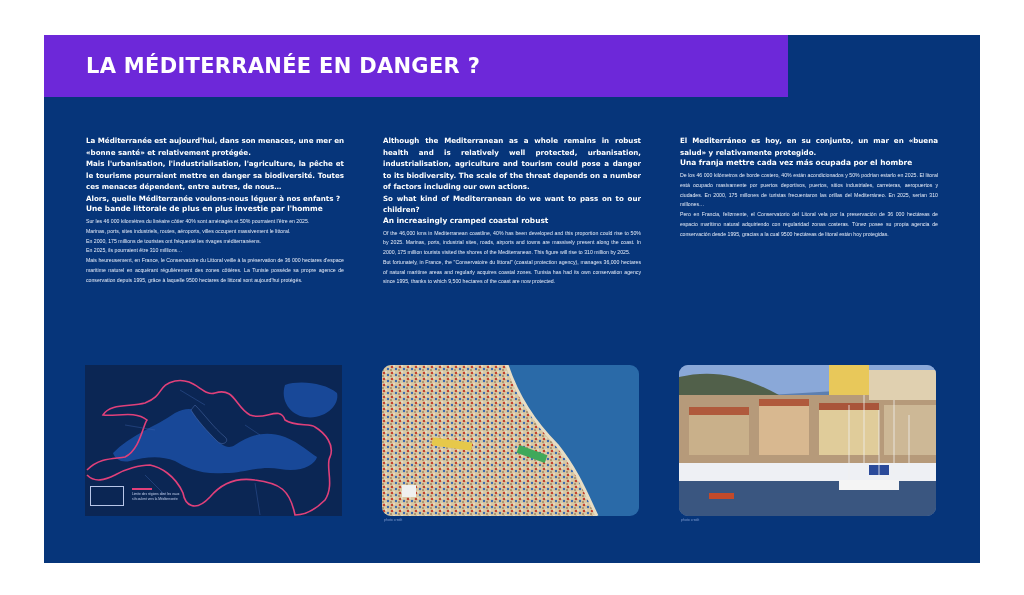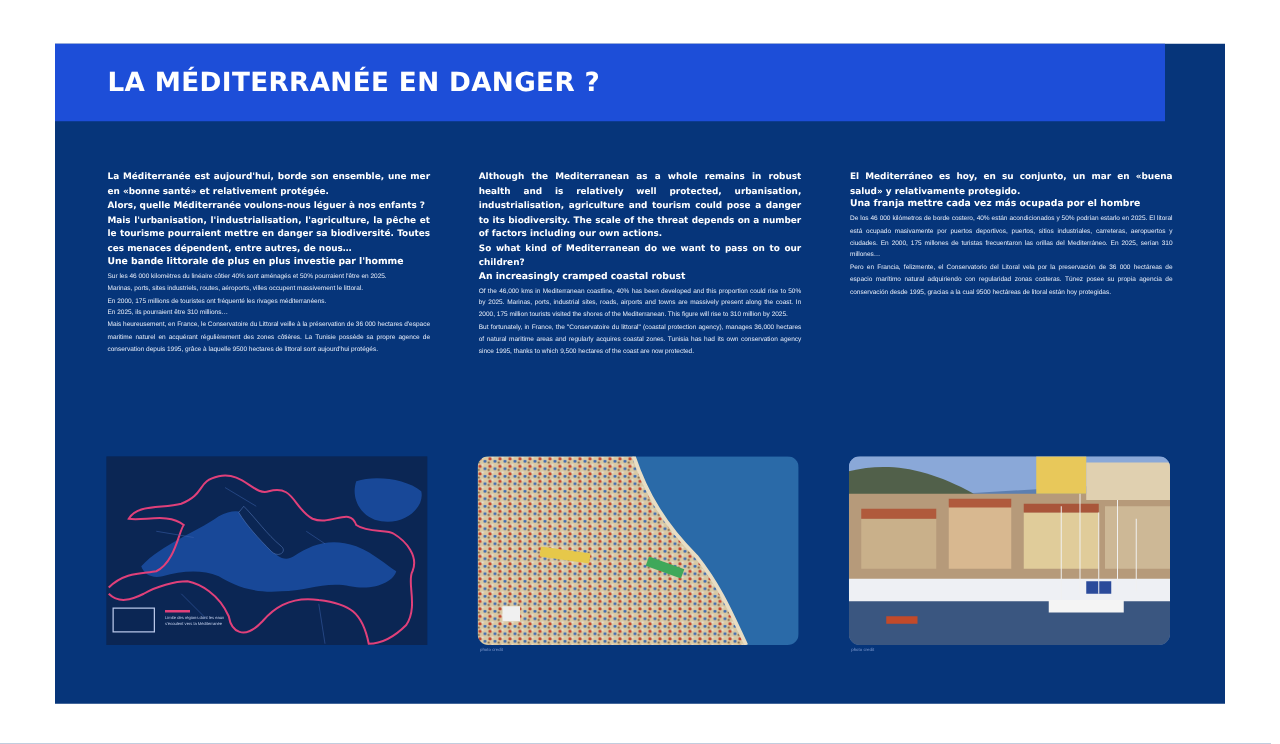--- a/index.html
+++ b/index.html
@@ -1,18 +1,18 @@
 <!DOCTYPE html>
 <html><head>
 <meta charset="utf-8">
 <style>
   html, body { margin:0; padding:0; }
   body { width:1024px; height:595px; background:#ffffff; position:relative; overflow:hidden; font-family:"Liberation Sans", sans-serif; }
   .panel { position:absolute; left:44px; top:35px; width:936px; height:528px; background:#06357a; }
-  .header { position:absolute; left:0; top:0; width:888px; height:62px; background:#1d4ed8; }
+  .header { position:absolute; left:0; top:0; width:744px; height:62px; background:#6d28d9; }
   .title { position:absolute; left:42px; top:19px; color:#ffffff; font-family:"DejaVu Sans", sans-serif; font-weight:bold; font-size:21px; letter-spacing:0.3px; }
   .col { position:absolute; top:100px; width:258px; color:#ffffff; }
   .col.c1 { left:42px; }
   .col.c2 { left:339px; }
   .col.c3 { left:636px; }
   .intro { font-family:"DejaVu Sans", sans-serif; font-weight:bold; font-size:7.1px; line-height:11.5px; text-align:justify; }
   .intro p { margin:0; }
   .subhead { font-family:"DejaVu Sans", sans-serif; font-weight:bold; font-size:7.4px; margin-bottom:4px; }
   .body { font-size:5.2px; line-height:9.8px; text-align:justify; color:#e8eefa; }
   .body p { margin:0; }
@@ -32,23 +32,23 @@
 </head>
 <body>
 
 <div class="panel">
   <div class="header">
     <div class="title">LA MÉDITERRANÉE EN DANGER ?</div>
   </div>
 
   <div class="col c1">
     <div class="intro">
-      <p>La Méditerranée est aujourd'hui, borde son ensemble, une mer en «bonne santé» et relativement protégée.</p>
+      <p>La Méditerranée est aujourd'hui, dans son menaces, une mer en «bonne santé» et relativement protégée.</p>
+      <p>Mais l'urbanisation, l'industrialisation, l'agriculture, la pêche et le tourisme pourraient mettre en danger sa biodiversité. Toutes ces menaces dépendent, entre autres, de nous…</p>
       <p>Alors, quelle Méditerranée voulons-nous léguer à nos enfants ?</p>
-      <p>Mais l'urbanisation, l'industrialisation, l'agriculture, la pêche et le tourisme pourraient mettre en danger sa biodiversité. Toutes ces menaces dépendent, entre autres, de nous…</p>
     </div>
     <div class="subhead">Une bande littorale de plus en plus investie par l'homme</div>
     <div class="body">
       <p>Sur les 46 000 kilomètres du linéaire côtier 40% sont aménagés et 50% pourraient l'être en 2025.</p>
       <p>Marinas, ports, sites industriels, routes, aéroports, villes occupent massivement le littoral.</p>
       <p>En 2000, 175 millions de touristes ont fréquenté les rivages méditerranéens.</p>
       <p>En 2025, ils pourraient être 310 millions…</p>
       <p>Mais heureusement, en France, le Conservatoire du Littoral veille à la préservation de 36 000 hectares d'espace maritime naturel en acquérant régulièrement des zones côtières. La Tunisie possède sa propre agence de conservation depuis 1995, grâce à laquelle 9500 hectares de littoral sont aujourd'hui protégés.</p>
     </div>
   </div>

